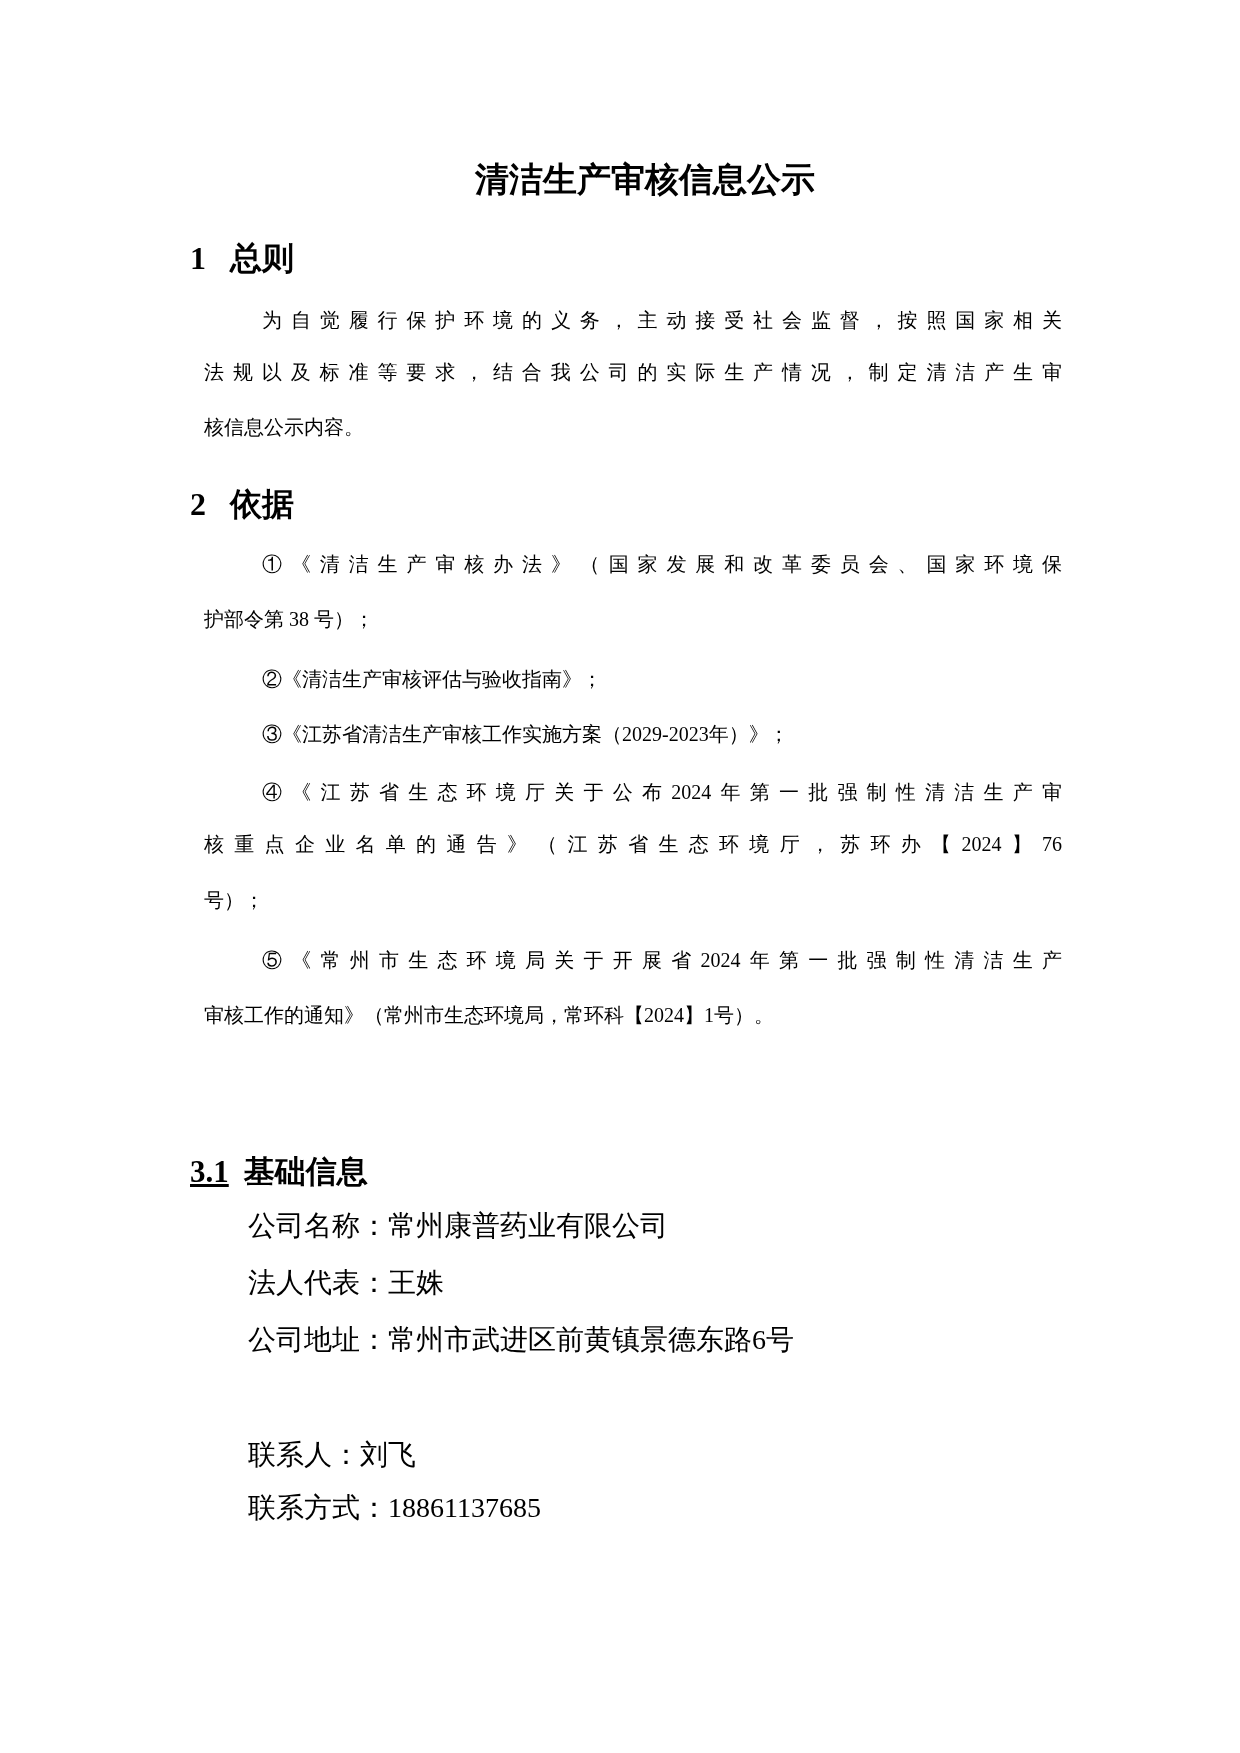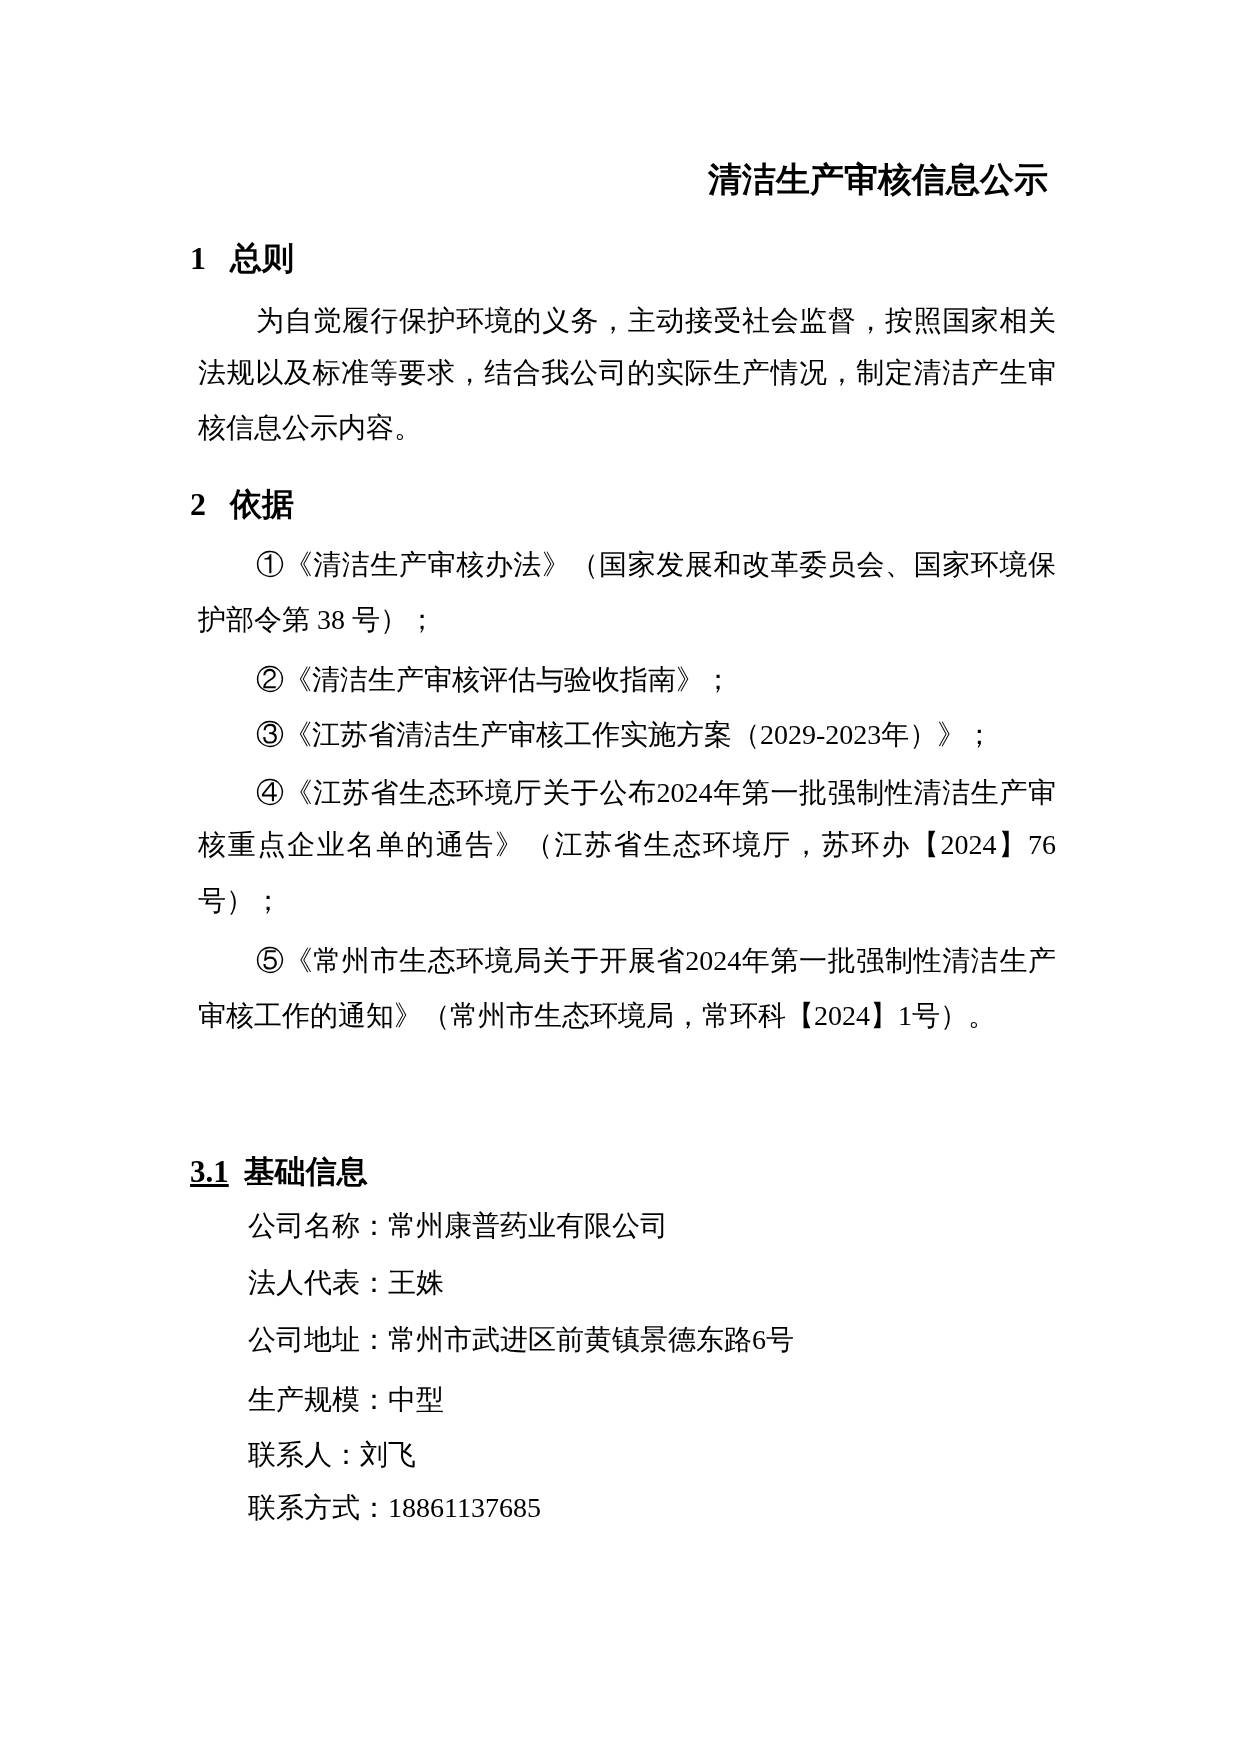--- a/index.html
+++ b/index.html
@@ -11,42 +11,42 @@
     color:#000000;
     font-family:"Liberation Serif","DejaVu Serif",serif;
     overflow:hidden;
   }
   .doc-title{
     position:absolute;
     top:152px;
     left:190px;
     width:806px;
     padding-left:52px;
-    text-align:right;
+    text-align:center;
     font-size:34px;
     font-weight:bold;
     line-height:55px;
     white-space:nowrap;
   }
   .heading{
     position:absolute;
     left:190px;
     font-size:32px;
     font-weight:bold;
     line-height:55px;
     white-space:nowrap;
   }
   .heading .num{margin-right:24px;}
   .heading.sub{font-size:31px;}
   .heading.sub .num{margin-right:15px;text-decoration:underline;}
   .line{
     position:absolute;
-    left:198px;
+    left:204px;
     width:858px;
-    font-size:28px;
+    font-size:20px;
     line-height:55px;
     white-space:nowrap;
   }
   .just{
     white-space:normal;
     text-align:justify;
     text-align-last:justify;
   }
   .ind{text-indent:58px;}
   .field{
@@ -92,23 +92,20 @@
 
   <div class="field" style="top:1198px">
     <span>公司名称：</span><span>常州康普药业有限公司</span>
   </div>
   <div class="field" style="top:1255px">
     <span>法人代表：</span><span>王姝</span>
   </div>
   <div class="field" style="top:1312px">
     <span>公司地址：</span><span>常州市武进区前黄镇景德东路6号</span>
   </div>
-  <div class="field" style="top:1372px">
-    <span>生产规模：</span><span>中型</span>
-  </div>
   <div class="field" style="top:1427px">
     <span>联系人：</span><span>刘飞</span>
   </div>
   <div class="field" style="top:1480px">
     <span>联系方式：</span><span>18861137685</span>
   </div>
 
 </div>
 
 </body></html>

